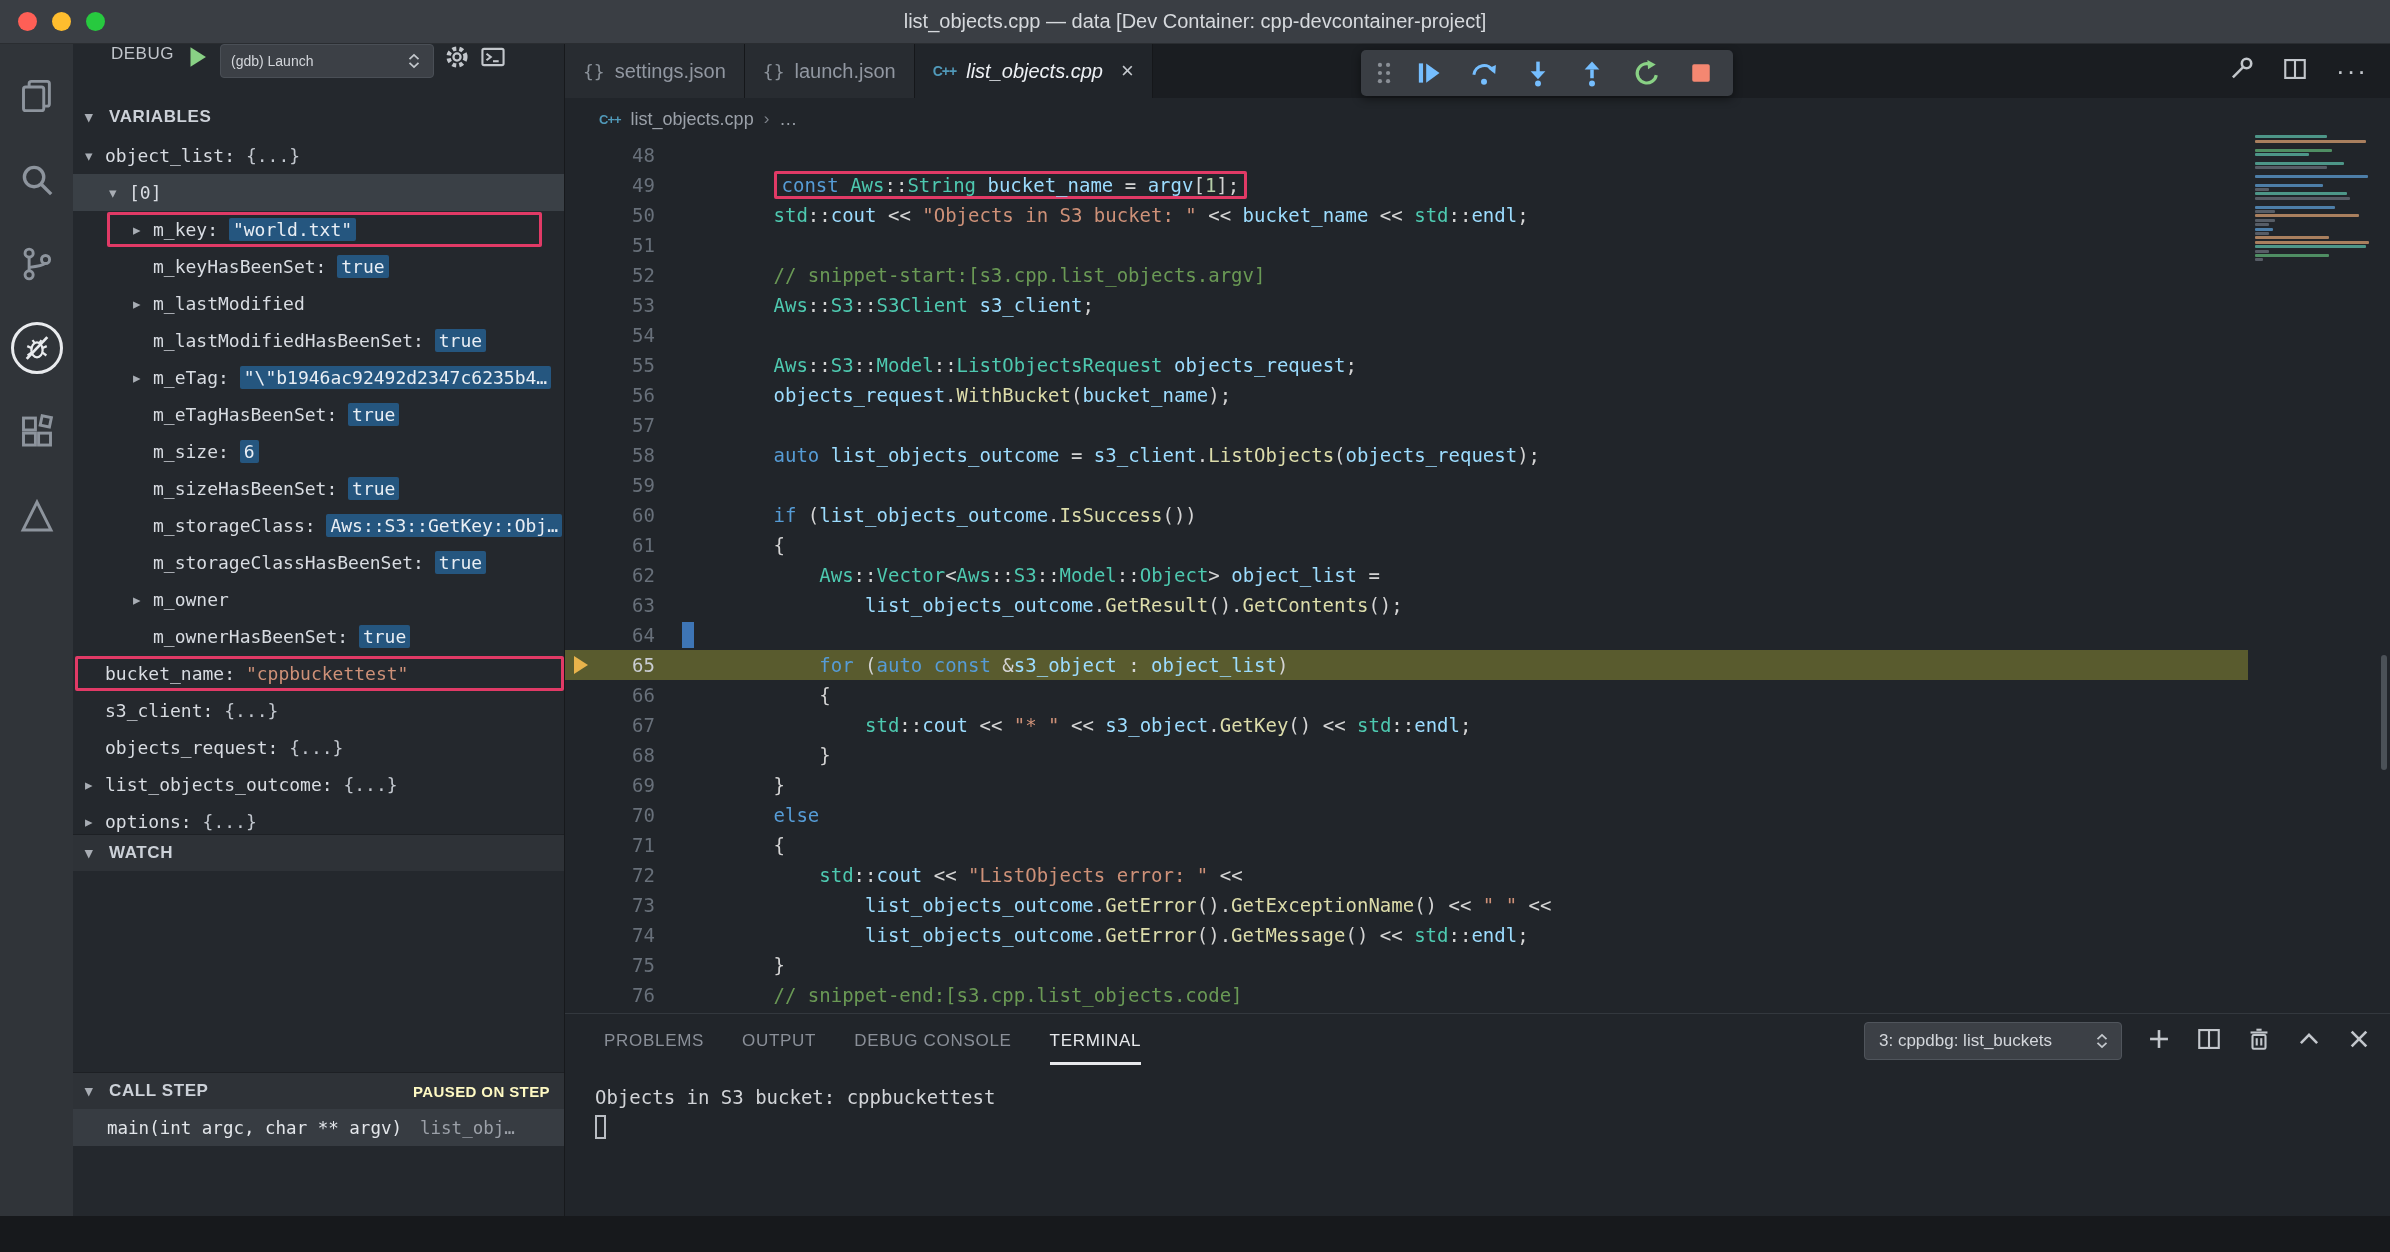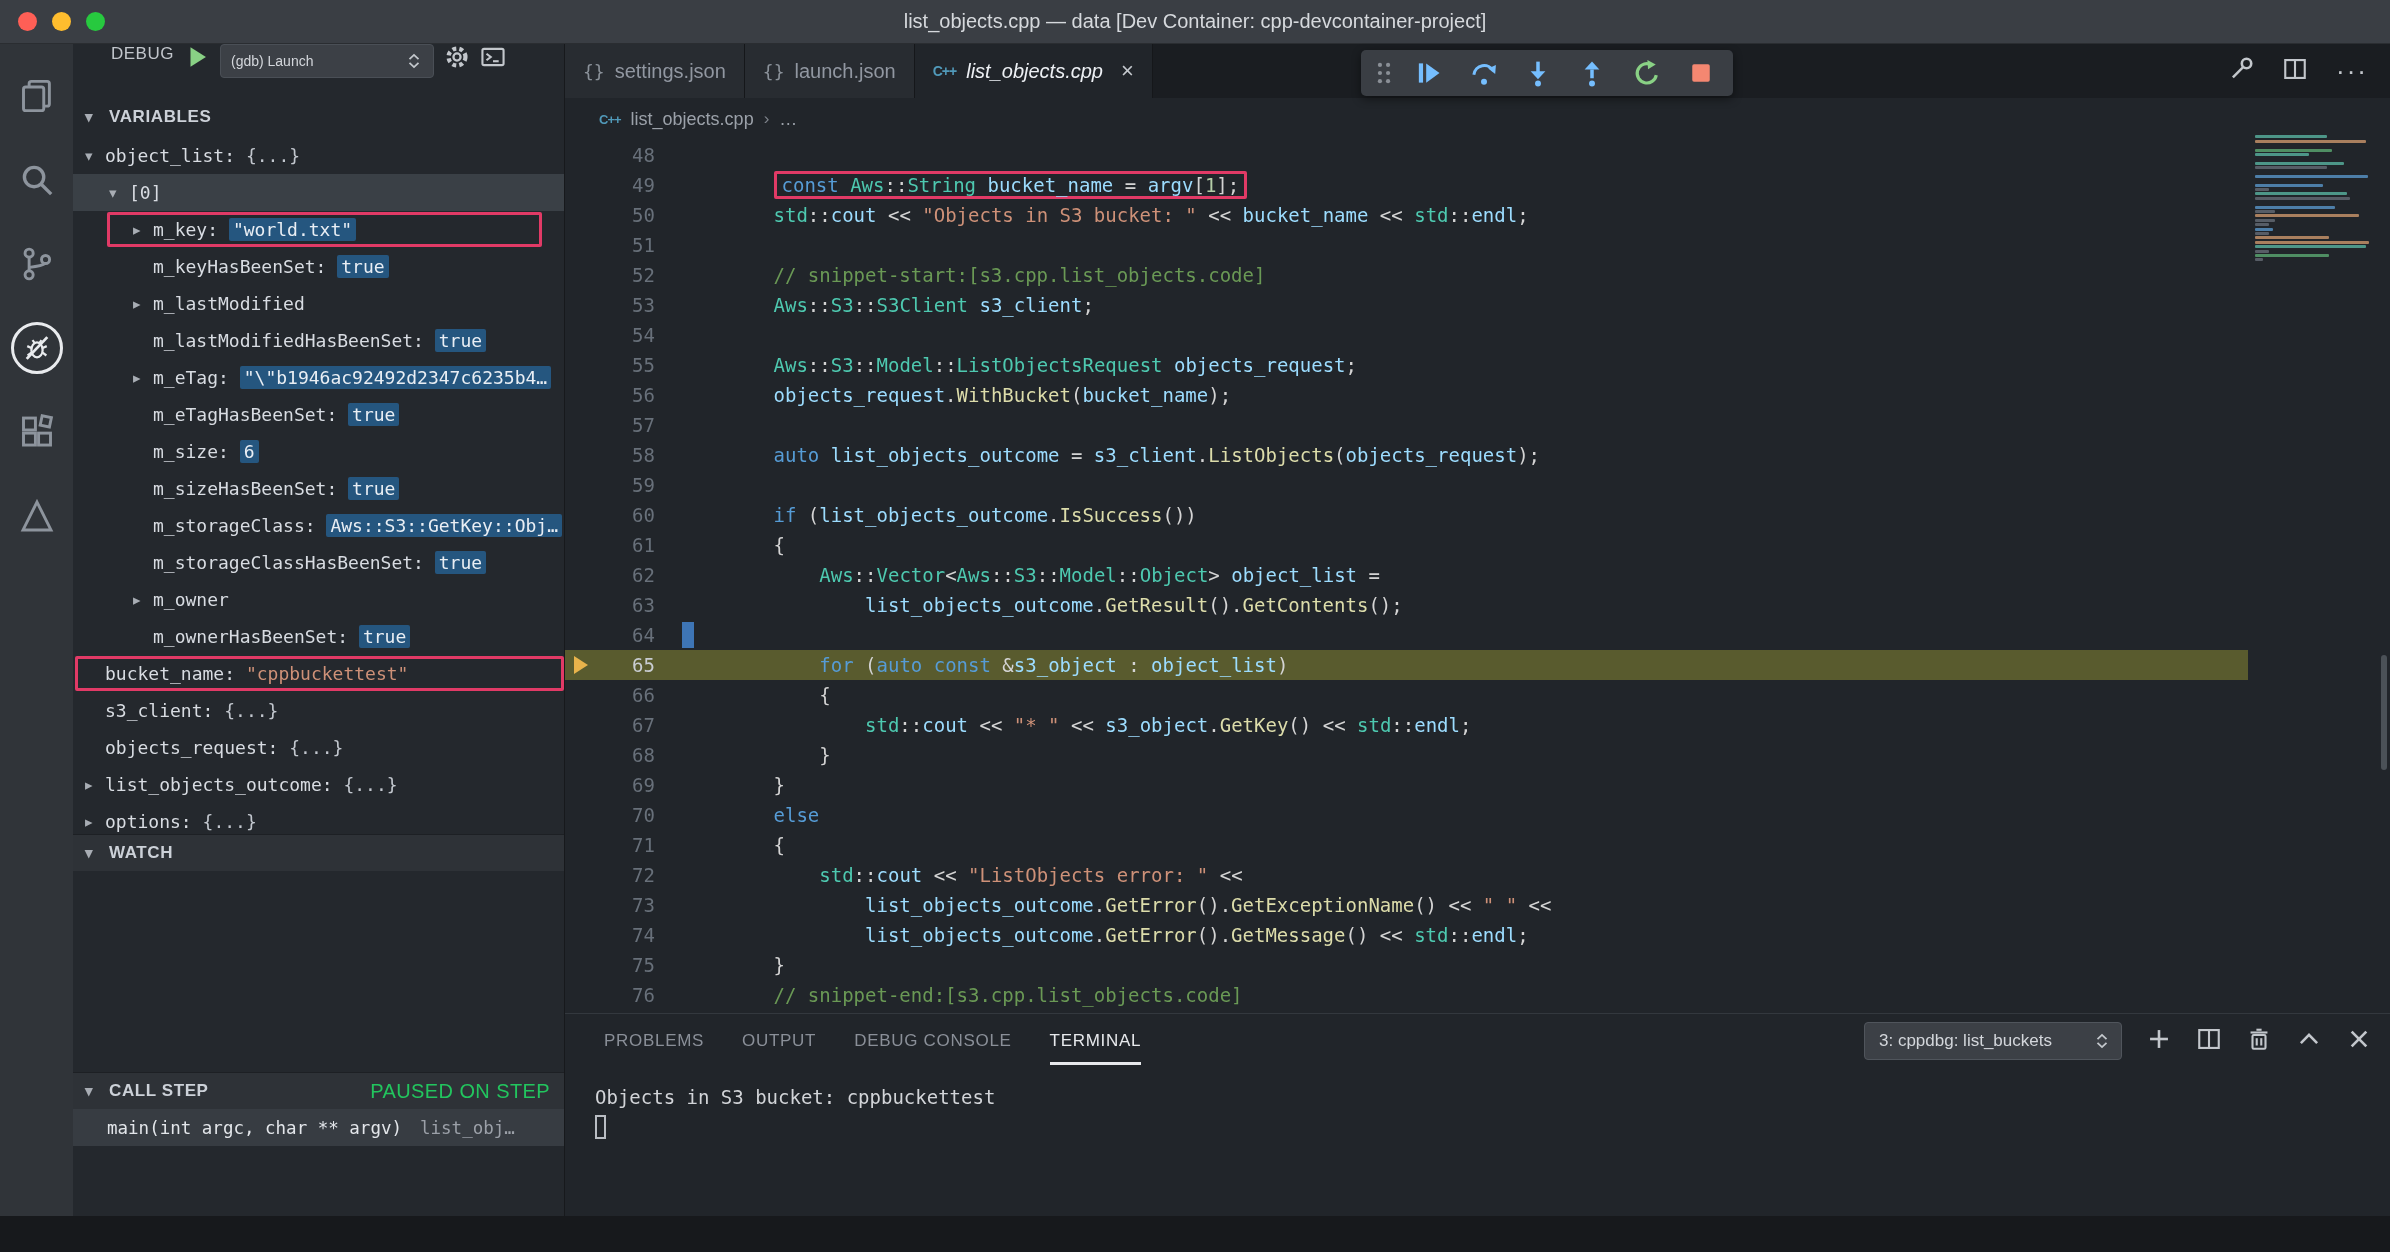--- a/index.html
+++ b/index.html
@@ -31,21 +31,21 @@
   .launch-select { height:34px; background:#3c4046; border:1px solid #4a4f56; border-radius:4px;
                    display:flex; align-items:center; gap:10px; padding:0 10px; min-width:214px; }
   .launch-select .cfg { font-size:14px; color:#d3d6db; white-space:nowrap; }
   .hdr-icon { color:#c3c7cc; display:flex; align-items:center; }
   .hdr-icon svg { width:26px; height:26px; }
 
   .section-header { height:37px; flex:none; display:flex; align-items:center; gap:8px; padding:0 14px 0 12px;
                     font-size:17px; font-weight:bold; color:#ccd1d8; letter-spacing:0.6px; }
   .section-header.shaded { background:#2e3237; border-top:1px solid #1d2024; }
   .twistie { color:#a8adb4; font-size:15px; width:16px; display:inline-block; }
-  .cs-badge { margin-left:auto; font-size:20px; font-weight:normal; color:#22c55e; letter-spacing:0.4px; }
+  .cs-badge { margin-left:auto; font-size:15px; font-weight:bold; color:#fef9c3; letter-spacing:0.4px; }
 
   #var-list { height:699px; flex:none; overflow:hidden; padding-top:2px; }
   .var-row { height:37px; display:flex; align-items:center; position:relative; font-family:"DejaVu Sans Mono", monospace;
              font-size:18px; white-space:nowrap; overflow:hidden; }
   .var-row.selected { background:#3a4046; }
   .var-caret { width:20px; flex:none; color:#a8adb4; font-size:15px; font-family:"Liberation Sans",sans-serif; }
   .var-name { color:#d8dce2; }
   .var-colon { color:#d8dce2; }
   .val-obj { color:#c2c7ce; }
   .val-str { color:#ce9178; }
@@ -477,21 +477,21 @@
                 <span class="arrow-zone"></span>
                 <span class="num">51</span>
               </div>
               <span class="code-text"></span>
             </div>
             <div class="code-line">
               <div class="gutter">
                 <span class="arrow-zone"></span>
                 <span class="num">52</span>
               </div>
-              <span class="code-text"><span class="tok-p">        </span><span class="tok-c">// snippet-start:[s3.cpp.list_objects.code]</span></span>
+              <span class="code-text"><span class="tok-p">        </span><span class="tok-c">// snippet-start:[s3.cpp.list_objects.argv]</span></span>
             </div>
             <div class="code-line">
               <div class="gutter">
                 <span class="arrow-zone"></span>
                 <span class="num">53</span>
               </div>
               <span class="code-text"><span class="tok-p">        </span><span class="tok-t">Aws</span><span class="tok-p">::</span><span class="tok-t">S3</span><span class="tok-p">::</span><span class="tok-t">S3Client</span><span class="tok-p"> </span><span class="tok-v">s3_client</span><span class="tok-p">;</span></span>
             </div>
             <div class="code-line">
               <div class="gutter">

